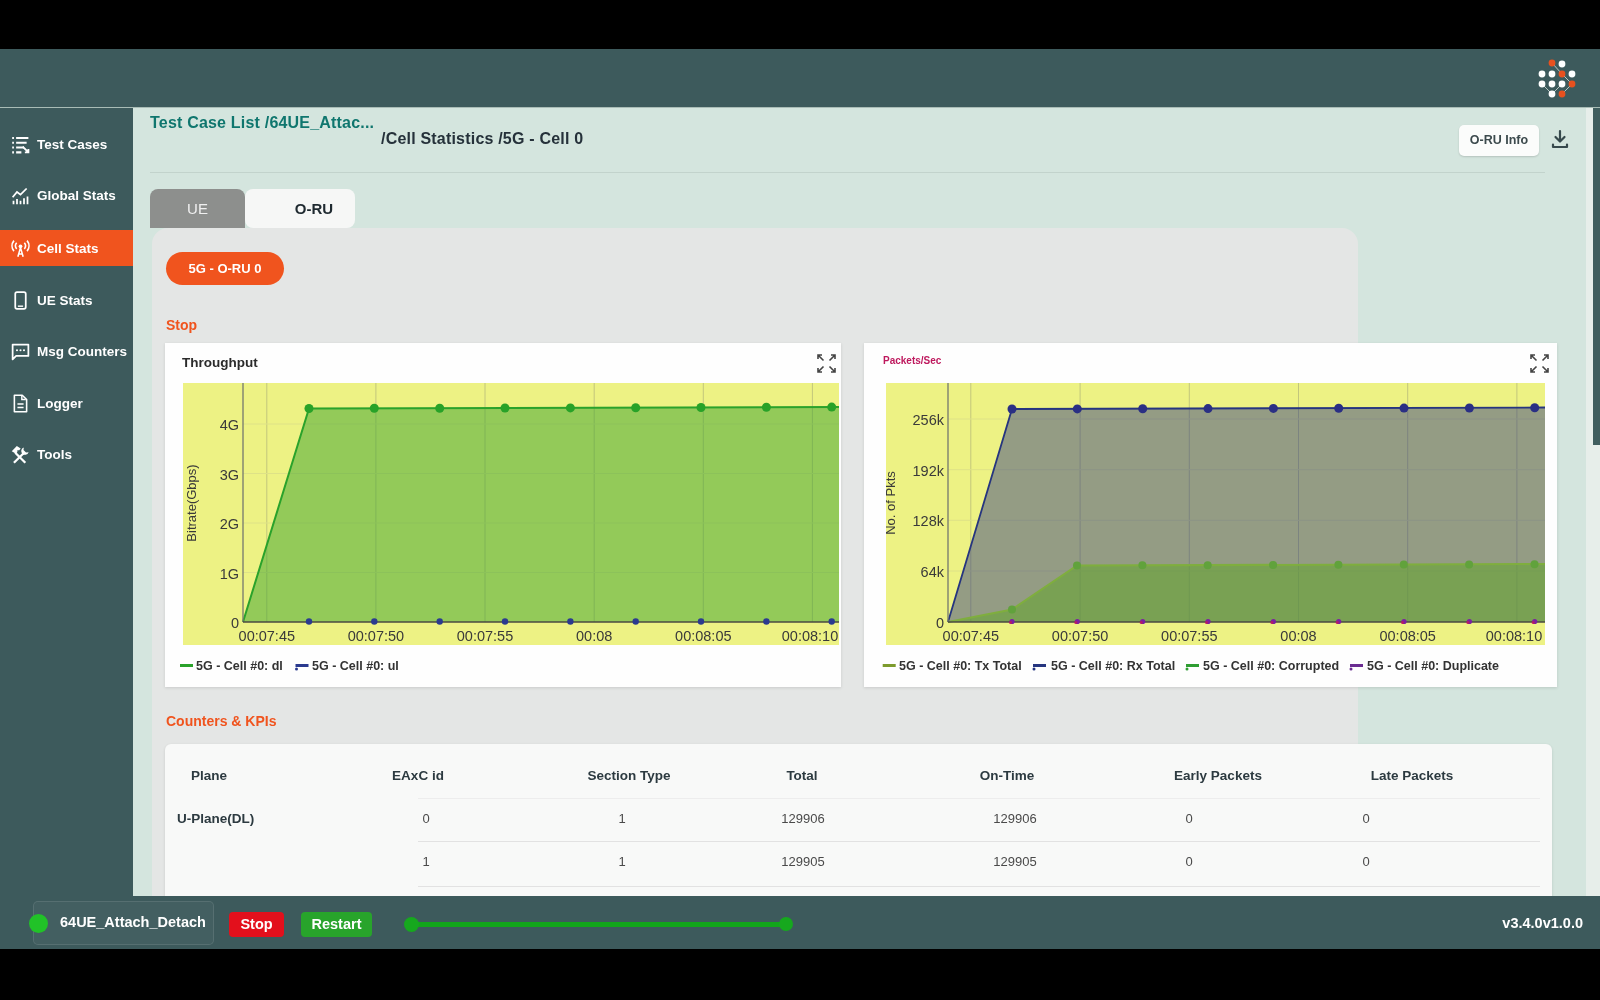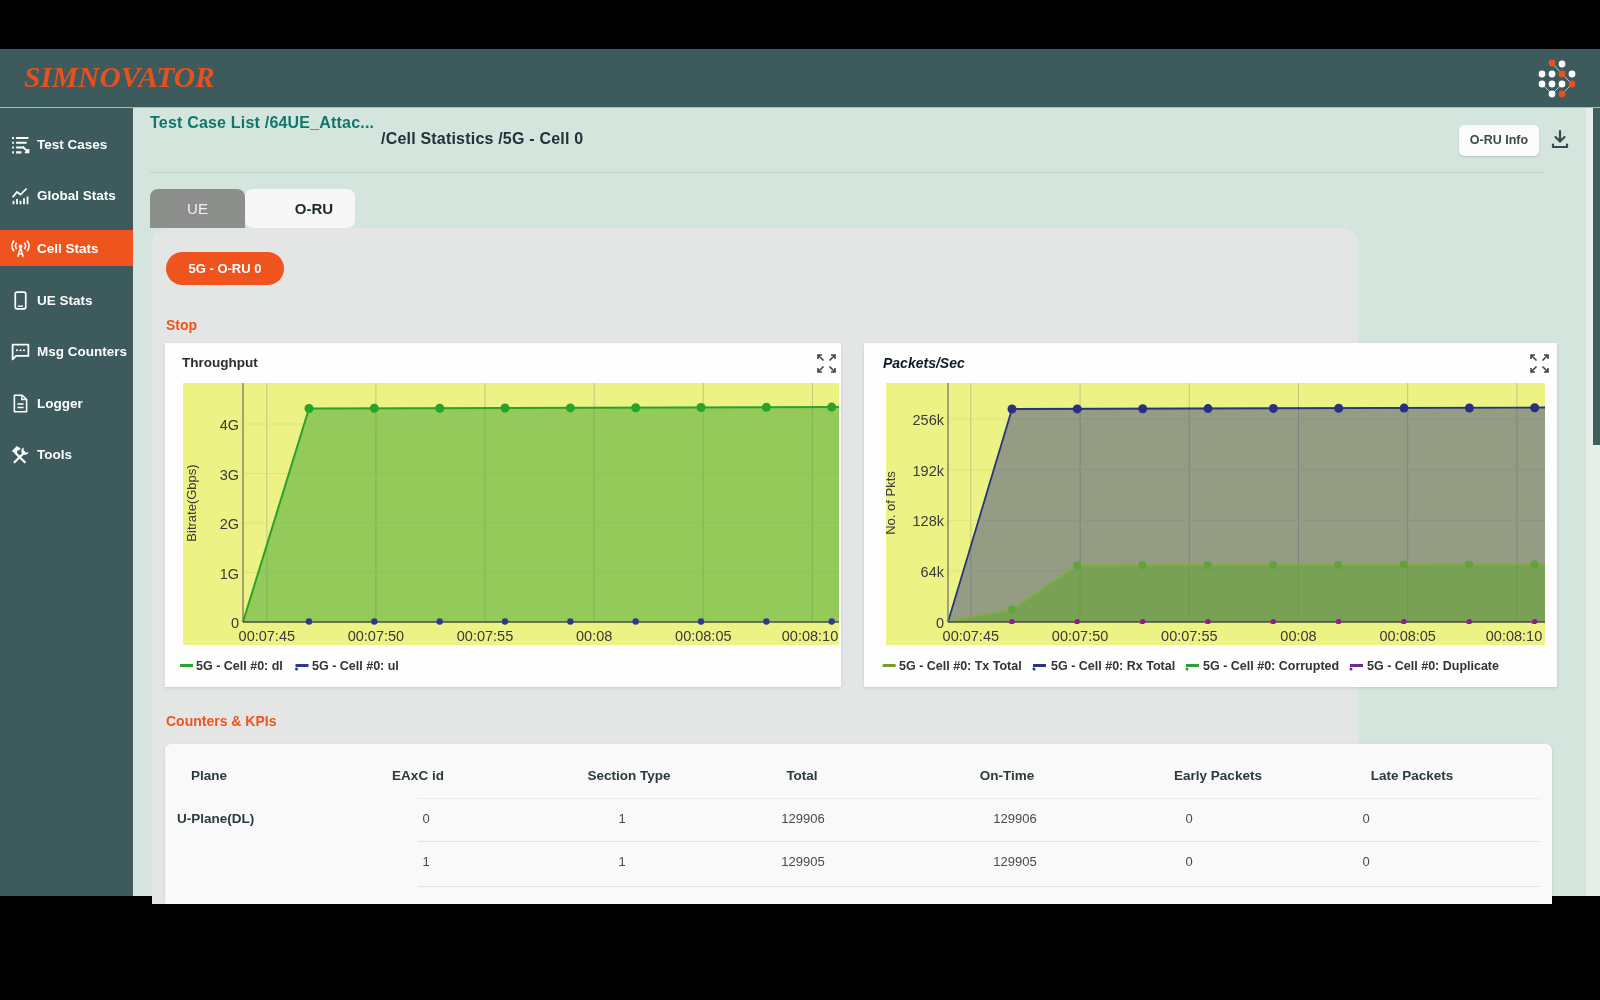--- a/index.html
+++ b/index.html
@@ -30,21 +30,20 @@
 #scrollthumb { left:1593px; top:108px; width:7px; height:337px; background:#405e5e; }
 .ftxt { color:#fff; font-weight:bold; font-size:14.5px; }
 .th { font-size:13.5px; font-weight:bold; color:#2c3a40; top:24px; transform:translateX(-50%); white-space:nowrap;padding-left:14px; }
 .tph { font-size:13.5px; font-weight:bold; color:#2c3a40; white-space:nowrap; }
 .td { font-size:13px; color:#4a4a4a; transform:translateX(-50%); white-space:nowrap; }
 </style>
 </head>
 <body>
 <div id="page">
   <div id="header" class="abs">
-    <div id="logo" class="abs">SIMNOVATOR</div>
     <svg class="abs" style="left:1534px; top:8px;" width="46" height="44" viewBox="0 0 46 44">
       <g stroke="#b9c8c4" stroke-width="1">
         <line x1="18" y1="6" x2="28" y2="17"></line>
           <line x1="28" y1="17" x2="38" y2="27"></line>
           <line x1="38" y1="27" x2="28" y2="37"></line>
         <line x1="8" y1="27" x2="18" y2="37"></line>
           <line x1="18" y1="37" x2="28" y2="27"></line>
       </g>
       <g fill="#fff">
         <circle cx="28" cy="7" r="3.4"></circle>
@@ -206,21 +205,21 @@
           <g font-size="12.5" font-weight="bold" fill="#333">
             <rect x="15" y="321" width="13" height="3" fill="#2aa22b"></rect>
               <text x="31" y="327">5G - Cell #0: dl</text>
             <rect x="130.5" y="321" width="13" height="3" fill="#2b3a8f"></rect>
               <circle cx="131.5" cy="326" r="1.5" fill="#2b3a8f"></circle>
               <text x="147" y="327">5G - Cell #0: ul</text>
           </g>
         </svg>
       </div>
       <div class="card" id="card2" style="left:712px; top:115px; width:693px; height:344px;">
-        <div class="abs" style="left:19px; top:12px; font-size:14px; font-weight:bold; color:#0f172a;font-style:italic;">Packets/Sec</div>
+        <div class="abs" style="left:19px; top:12px; font-size:10px; font-weight:bold; color:#be185d;">Packets/Sec</div>
         <svg class="abs" style="left:666px; top:11px;" width="19" height="19" viewBox="0 0 19 19">
             <g stroke="#444" stroke-width="1.6" fill="none">
               <path d="M1 5 V1 h4 M6.5 6.5 L1.5 1.5"></path>
               <path d="M14 1 h4 v4 M12.5 6.5 L17.5 1.5"></path>
               <path d="M1 14 v4 h4 M6.5 12.5 L1.5 17.5"></path>
               <path d="M18 14 v4 h-4 M12.5 12.5 L17.5 17.5"></path>
             </g>
           </svg>
         <svg class="abs" style="left:0; top:0;" width="693" height="344" viewBox="0 0 693 344" font-family="Liberation Sans, sans-serif">
           <rect x="22" y="40" width="659" height="262" fill="#edf284"></rect>
@@ -342,13 +341,24 @@
         <div class="abs td" style="left:1024px; top:110px;">0</div>
         <div class="abs td" style="left:1201px; top:110px;">0</div>
         <div class="abs" style="left:253px; top:54px; width:1122px; height:1px; background:#ededed;"></div>
         <div class="abs" style="left:253px; top:97px; width:1122px; height:1px; background:#e2e2e2;"></div>
         <div class="abs" style="left:253px; top:142px; width:1122px; height:1px; background:#e2e2e2;"></div>
       </div>
     </div>
   </div>
   <div id="scrolltrack" class="abs"></div>
   <div id="scrollthumb" class="abs"></div>
+  <div id="footer" class="abs">
+    <div class="abs" style="left:33px; top:5px; width:181px; height:44px; border:1px solid rgba(255,255,255,0.10); border-radius:5px; background:rgba(255,255,255,0.03);"></div>
+    <div class="abs" style="left:29px; top:18px; width:19px; height:19px; border-radius:50%; background:#21c228;"></div>
+    <div class="abs ftxt" style="left:60px; top:18px;">64UE_Attach_Detach</div>
+    <div class="abs" style="left:229px; top:16px; width:55px; height:25px; background:#e3101c; border-radius:4px; color:#fff; font-weight:bold; font-size:14.5px; text-align:center; line-height:25px;">Stop</div>
+    <div class="abs" style="left:301px; top:16px; width:71px; height:25px; background:#28a42b; border-radius:4px; color:#fff; font-weight:bold; font-size:14.5px; text-align:center; line-height:25px;">Restart</div>
+    <div class="abs" style="left:412px; top:25.5px; width:374px; height:5px; background:#12a51b; border-radius:3px;"></div>
+    <div class="abs" style="left:404px; top:20.5px; width:15px; height:15px; border-radius:50%; background:#16a81e;"></div>
+    <div class="abs" style="left:779px; top:21px; width:14px; height:14px; border-radius:50%; background:#16a81e;"></div>
+    <div class="abs ftxt" style="right:17px; top:19px;">v3.4.0v1.0.0</div>
+  </div>
 </div>
 
 </body></html>

